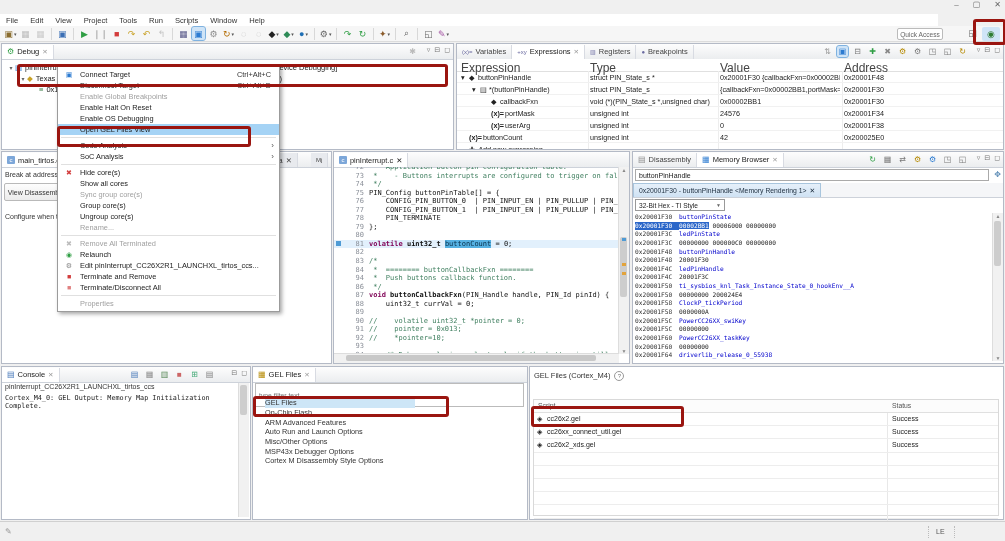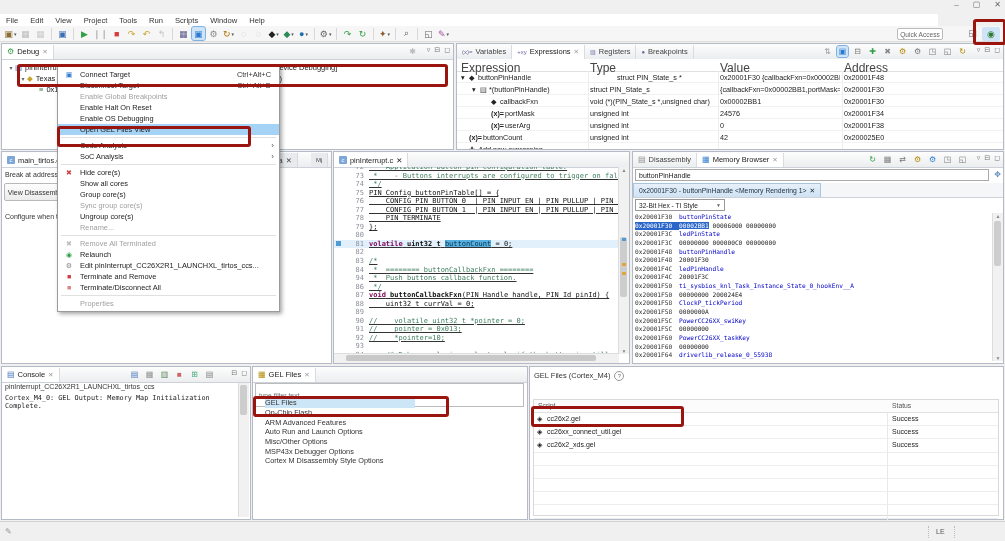--- a/index.html
+++ b/index.html
@@ -50,21 +50,21 @@
   .ico-struct{color:#b58900;font-size:7px;}
   .ico-int{color:#3a7d44;font-size:5px;font-weight:bold;}
   .ico-add{color:#2f9e44;font-size:7px;}
   .it{font-style:italic;color:#444;}
   
   .etabs{height:15px;background:linear-gradient(#fdfdfd,#ebedef);border-bottom:1px solid #cdd2da;display:flex;align-items:flex-end;position:relative;}
   .etab{height:14px;display:flex;align-items:center;gap:3px;padding:0 5px;font-size:7.4px;color:#444;border-right:1px solid #d8dbe2;background:#e8eaee;}
   .etab.active{background:#fff;color:#222;}
   .cico{width:8px;height:8px;background:#7da7d9;color:#fff;font-size:6px;display:flex;align-items:center;justify-content:center;border-radius:1px;}
   .code{position:absolute;left:0;top:15px;right:10px;bottom:9px;overflow:hidden;font-family:"DejaVu Sans Mono",monospace;font-size:7px;line-height:8.55px;}
-  .codeinner{position:relative;margin-top:-4px;text-decoration:underline;}
+  .codeinner{position:relative;margin-top:-4px;}
   .cline{height:8.55px;white-space:pre;position:relative;}
   .cline.cur{background:#e2f0fc;}
   .lmark{display:inline-block;width:8px;text-align:center;}
   .lmark b{display:inline-block;width:5px;height:5px;background:#4f9bd5;}
   .lnum{display:inline-block;width:22px;text-align:right;color:#8a8f98;margin-right:5px;}
   .c{color:#3f7f5f;}  .k{color:#7f0055;font-weight:bold;}  .p{color:#111;}
   .b{color:#111;font-weight:bold;}
   .s{background:#56b1e2;color:#07304a;}
   .vsb{position:absolute;right:0;top:15px;width:10px;bottom:9px;background:#f1f1f1;border-left:1px solid #ddd;}
   .vsb .thumb{position:absolute;left:1px;width:7px;background:#cdcdcd;border-radius:2px;}
@@ -270,21 +270,21 @@
         <span style="left: 387px;">Address</span>
       </div>
     <div class="erows" id="exprrows">
         <div class="egrid" style="left: 131px;"></div>
         <div class="egrid" style="left: 261px;"></div>
         <div class="egrid" style="left: 385px;"></div>
         <div class="erow">
           <span class="iexp" style="left: 4px;">▾</span>
           <span class="ico-ptr" style="left: 12px;">◆</span>
           <span style="left: 21px; width: 107px;">buttonPinHandle</span>
-          <span style="left: 133px; width: 126px; margin-left: 27px;">struct PIN_State_s *</span>
+          <span style="left: 133px; width: 126px;">struct PIN_State_s *</span>
           <span style="left: 263px; width: 120px;">0x20001F30 {callbackFxn=0x00002BB1,portMas...</span>
           <span style="left: 387px;">0x20001F48</span>
         </div>
         <div class="erow">
           <span class="iexp" style="left: 15px;">▾</span>
           <span class="ico-struct" style="left: 23px;">▤</span>
           <span style="left: 32px; width: 96px;">*(buttonPinHandle)</span>
           <span style="left: 133px; width: 126px;">struct PIN_State_s</span>
           <span style="left: 263px; width: 120px;">{callbackFxn=0x00002BB1,portMask=24576,us...</span>
           <span style="left: 387px;">0x20001F30</span>
@@ -580,25 +580,25 @@
         <span class="marrow">›</span>
       </div>
       <div class="msep"></div>
       <div class="cmi">
         <span class="micon" style="color: rgb(210, 60, 60);">✖</span>
         <span>Hide core(s)</span>
       </div>
       <div class="cmi">
         <span>Show all cores</span>
       </div>
-      <div class="cmi">
-        <span>Group core(s)</span>
-      </div>
       <div class="cmi dis">
         <span>Sync group core(s)</span>
+      </div>
+      <div class="cmi">
+        <span>Group core(s)</span>
       </div>
       <div class="cmi">
         <span>Ungroup core(s)</span>
       </div>
       <div class="cmi dis">
         <span>Rename...</span>
       </div>
       <div class="msep"></div>
       <div class="cmi dis">
         <span class="micon" style="color: rgb(187, 187, 187);">✖</span>

